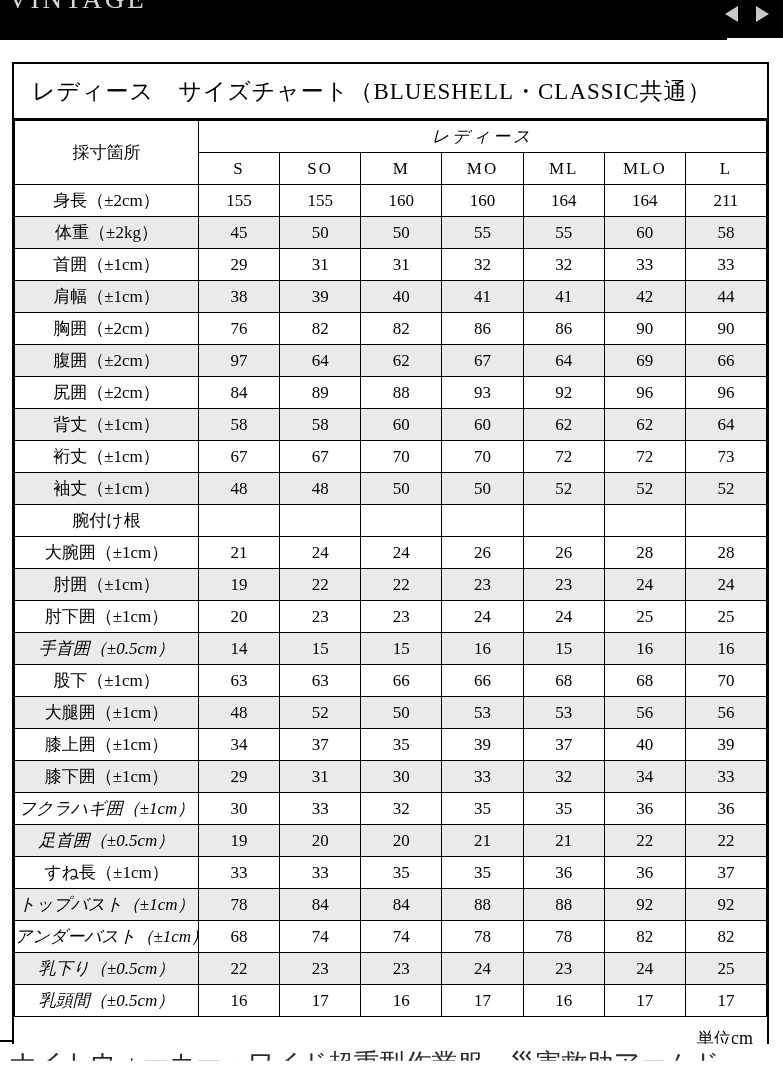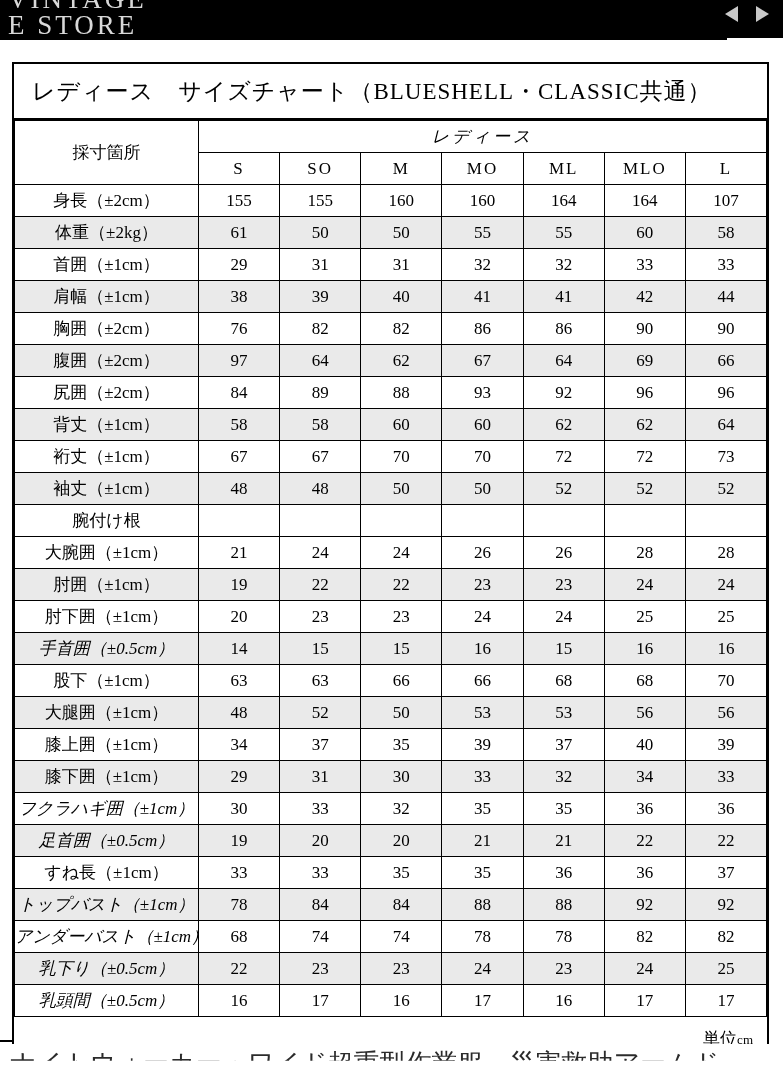--- a/index.html
+++ b/index.html
@@ -117,21 +117,21 @@
   tr.alt td { background: #eaeaea; }
   tr.plain td { background: #ffffff; }
   td.blank { background: #ffffff !important; }
   .unit-line {
     text-align: right;
     font-family: "Liberation Serif", serif;
     font-size: 17px;
     padding: 10px 14px 8px 0;
     color: #000;
   }
-  .unit-small { font-size: 13px; }
+  .unit-small { font-size: 18px; }
 
   
   .bottom-strip {
     position: absolute;
     left: 0;
     top: 1044px;
     width: 783px;
     height: 36px;
     background: #ffffff;
     overflow: hidden;
@@ -146,21 +146,21 @@
     white-space: pre;
     clip-path: inset(0 0 58% 0);
   }
   .row-label-small { font-size: 16px; }
   .row-label-xsmall { font-size: 15px; font-style: italic; }
 </style>
 </head>
 <body>
 
 <div class="top-strip">
-  <div class="top-logo"><span>VINTAGE</span><br><span>E STORE</span></div>
+  <div class="top-logo"><span>VINTAGE</span><br></div>
   <div class="top-nav">
     <div class="nav-arrow left"></div>
     <div class="nav-arrow right"></div>
   </div>
 </div>
 
 <div class="page">
   <div class="sheet">
 
     <div class="sheet-title">レディース　サイズチャート（BLUESHELL・CLASSIC共通）</div>
@@ -183,25 +183,25 @@
       </thead>
       <tbody id="chart-body">
           <tr class="plain">
             <td class="col-label rowlabel">身長（±2cm）</td>
             <td>155</td>
             <td>155</td>
             <td>160</td>
             <td>160</td>
             <td>164</td>
             <td>164</td>
-            <td>107</td>
+            <td>211</td>
           </tr>
           <tr class="alt">
             <td class="col-label rowlabel">体重（±2kg）</td>
-            <td>61</td>
+            <td>45</td>
             <td>50</td>
             <td>50</td>
             <td>55</td>
             <td>55</td>
             <td>60</td>
             <td>58</td>
           </tr>
           <tr class="plain">
             <td class="col-label rowlabel">首囲（±1cm）</td>
             <td>29</td>

